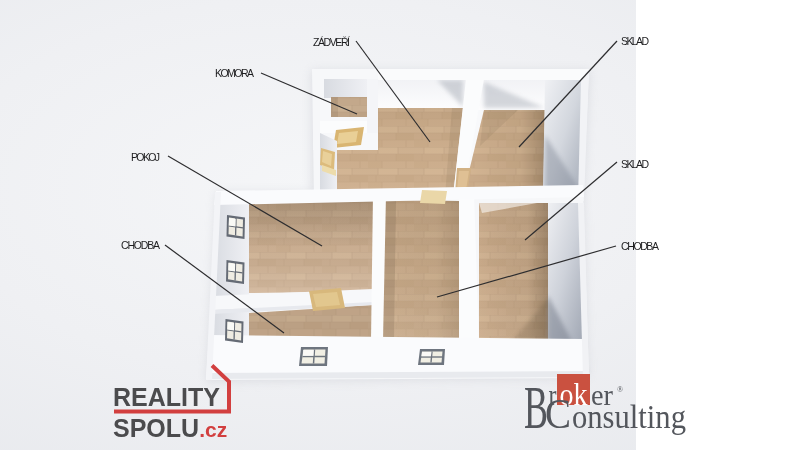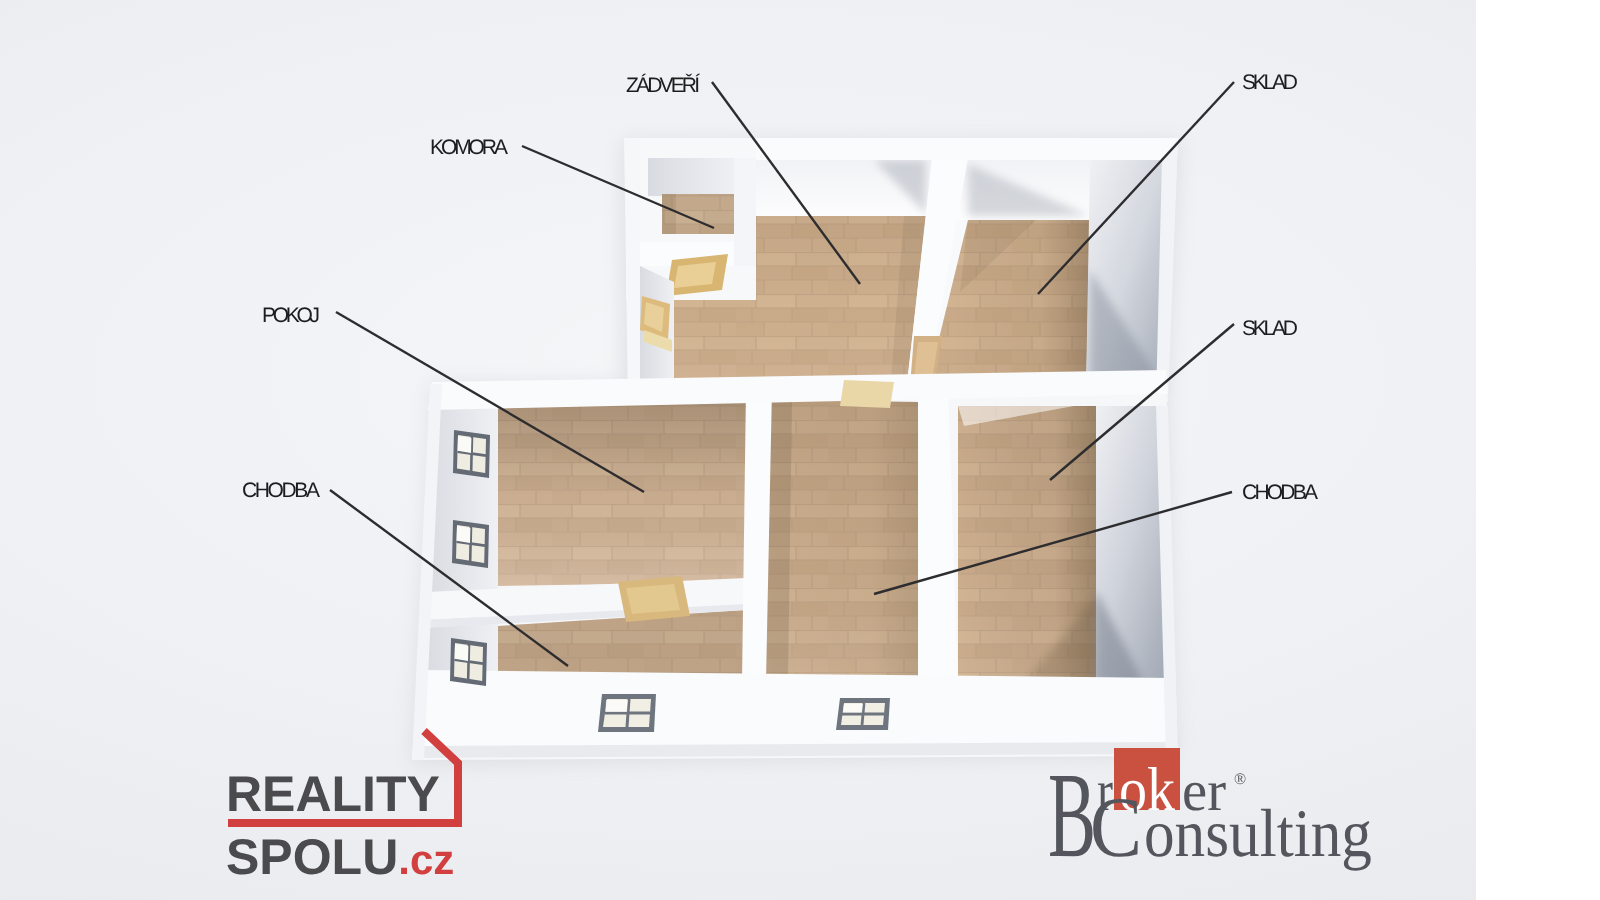--- a/index.html
+++ b/index.html
@@ -1,17 +1,17 @@
 <!DOCTYPE html>
 <html><head>
 <meta charset="utf-8">
 <style>
 html,body{margin:0;padding:0;}
 body{width:800px;height:450px;overflow:hidden;font-family:"Liberation Sans",sans-serif;}
-.stage{position:relative;width:738px;height:450px;background:radial-gradient(ellipse 115% 85% at 50% 42%, #f5f6f8 0%, #eff0f3 50%, #e6e8ec 100%);}
+.stage{position:relative;width:636px;height:450px;background:radial-gradient(ellipse 115% 85% at 50% 42%, #f5f6f8 0%, #eff0f3 50%, #e6e8ec 100%);}
 svg{position:absolute;left:0;top:0;}
 </style>
 </head>
 <body>
 <div class="stage">
 <svg width="800" height="450" viewBox="0 0 800 450">
 <defs>
   <pattern id="wood" width="46" height="21" patternUnits="userSpaceOnUse">
     <rect width="46" height="21" fill="#cfb296"></rect>
     <rect y="0" width="46" height="7" fill="#d2b699"></rect>

